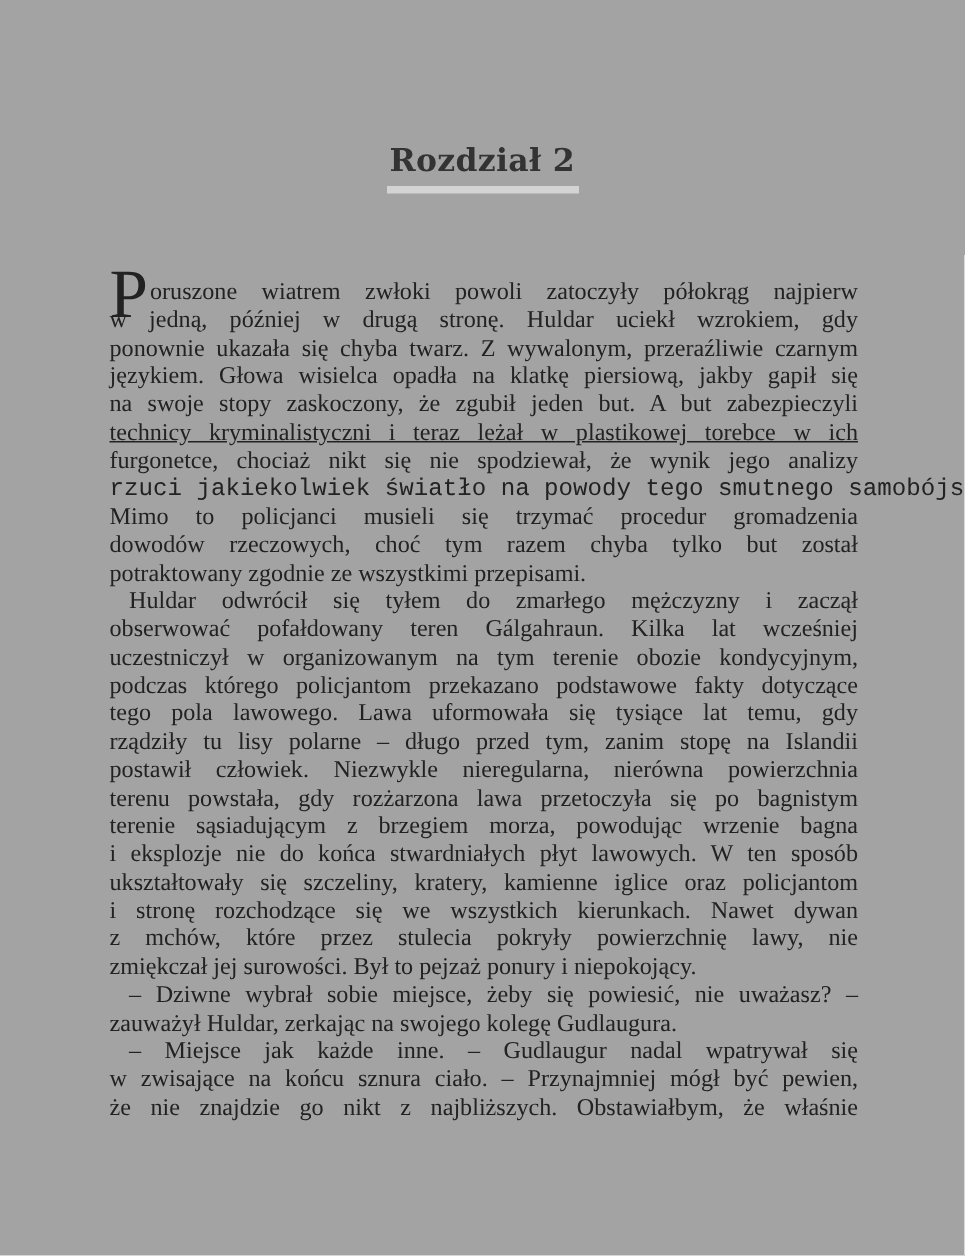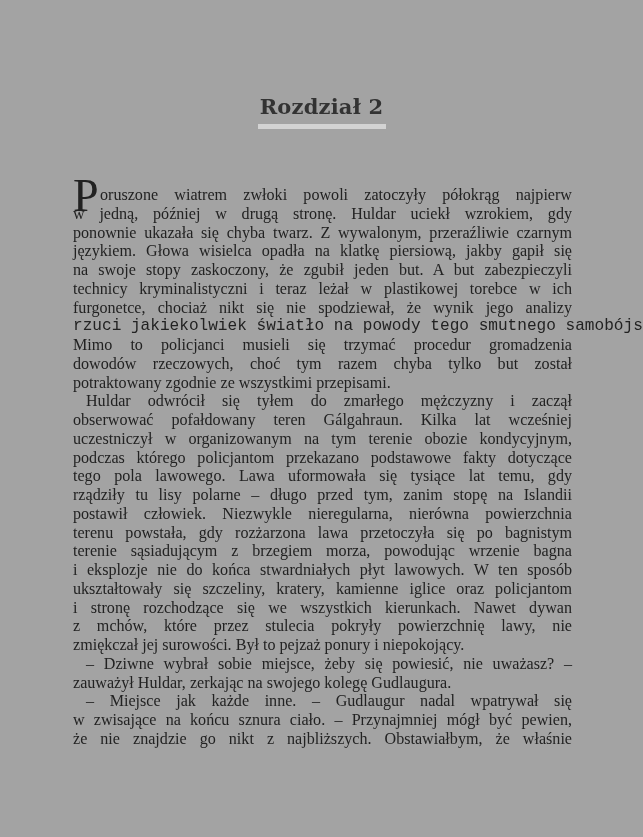--- a/index.html
+++ b/index.html
@@ -70,21 +70,21 @@
   <div class="chapter-title">Rozdział 2</div>
   <div class="title-rule"></div>
 
   <div class="body-text" id="body-text">
     <span class="drop-cap">P</span>
   <div style="position: absolute; top: 9px; left: 27px; width: 472px; height: 18.75px; white-space: nowrap; text-align: justify; text-align-last: justify;">oruszone wiatrem zwłoki powoli zatoczyły półokrąg najpierw</div>
       <div style="position: absolute; top: 27.75px; left: 0px; width: 499px; height: 18.75px; white-space: nowrap; text-align: justify; text-align-last: justify;">w jedną, później w drugą stronę. Huldar uciekł wzrokiem, gdy</div>
       <div style="position: absolute; top: 46.5px; left: 0px; width: 499px; height: 18.75px; white-space: nowrap; text-align: justify; text-align-last: justify;">ponownie ukazała się chyba twarz. Z wywalonym, przeraźliwie czarnym</div>
       <div style="position: absolute; top: 65.25px; left: 0px; width: 499px; height: 18.75px; white-space: nowrap; text-align: justify; text-align-last: justify;">językiem. Głowa wisielca opadła na klatkę piersiową, jakby gapił się</div>
       <div style="position: absolute; top: 84px; left: 0px; width: 499px; height: 18.75px; white-space: nowrap; text-align: justify; text-align-last: justify;">na swoje stopy zaskoczony, że zgubił jeden but. A but zabezpieczyli</div>
-      <div style="position: absolute; top: 102.75px; left: 0px; width: 499px; height: 18.75px; white-space: nowrap; text-align: justify; text-align-last: justify;">technicy kryminalistyczni i teraz leżał w plastikowej torebce w ich</div>
+      <div style="position: absolute; top: 102.75px; left: 0px; width: 499px; height: 18.75px; white-space: nowrap; text-align: justify; text-align-last: justify; text-decoration: underline;">technicy kryminalistyczni i teraz leżał w plastikowej torebce w ich</div>
       <div style="position: absolute; top: 121.5px; left: 0px; width: 499px; height: 18.75px; white-space: nowrap; text-align: justify; text-align-last: justify;">furgonetce, chociaż nikt się nie spodziewał, że wynik jego analizy</div>
       <div style="position: absolute; top: 140.25px; left: 0px; width: 499px; height: 18.75px; white-space: nowrap; text-align: justify; text-align-last: justify; font-family: Liberation Mono, monospace;">rzuci jakiekolwiek światło na powody tego smutnego samobójstwa.</div>
       <div style="position: absolute; top: 159px; left: 0px; width: 499px; height: 18.75px; white-space: nowrap; text-align: justify; text-align-last: justify;">Mimo to policjanci musieli się trzymać procedur gromadzenia</div>
       <div style="position: absolute; top: 177.75px; left: 0px; width: 499px; height: 18.75px; white-space: nowrap; text-align: justify; text-align-last: justify;">dowodów rzeczowych, choć tym razem chyba tylko but został</div>
       <div style="position: absolute; top: 196.5px; left: 0px; width: 499px; height: 18.75px; white-space: nowrap; text-align: justify; text-align-last: left;">potraktowany zgodnie ze wszystkimi przepisami.</div>
       <div style="position: absolute; top: 215.25px; left: 13px; width: 486px; height: 18.75px; white-space: nowrap; text-align: justify; text-align-last: justify;">Huldar odwrócił się tyłem do zmarłego mężczyzny i zaczął</div>
       <div style="position: absolute; top: 234px; left: 0px; width: 499px; height: 18.75px; white-space: nowrap; text-align: justify; text-align-last: justify;">obserwować pofałdowany teren Gálgahraun. Kilka lat wcześniej</div>
       <div style="position: absolute; top: 252.75px; left: 0px; width: 499px; height: 18.75px; white-space: nowrap; text-align: justify; text-align-last: justify;">uczestniczył w organizowanym na tym terenie obozie kondycyjnym,</div>
       <div style="position: absolute; top: 271.5px; left: 0px; width: 499px; height: 18.75px; white-space: nowrap; text-align: justify; text-align-last: justify;">podczas którego policjantom przekazano podstawowe fakty dotyczące</div>
       <div style="position: absolute; top: 290.25px; left: 0px; width: 499px; height: 18.75px; white-space: nowrap; text-align: justify; text-align-last: justify;">tego pola lawowego. Lawa uformowała się tysiące lat temu, gdy</div>

